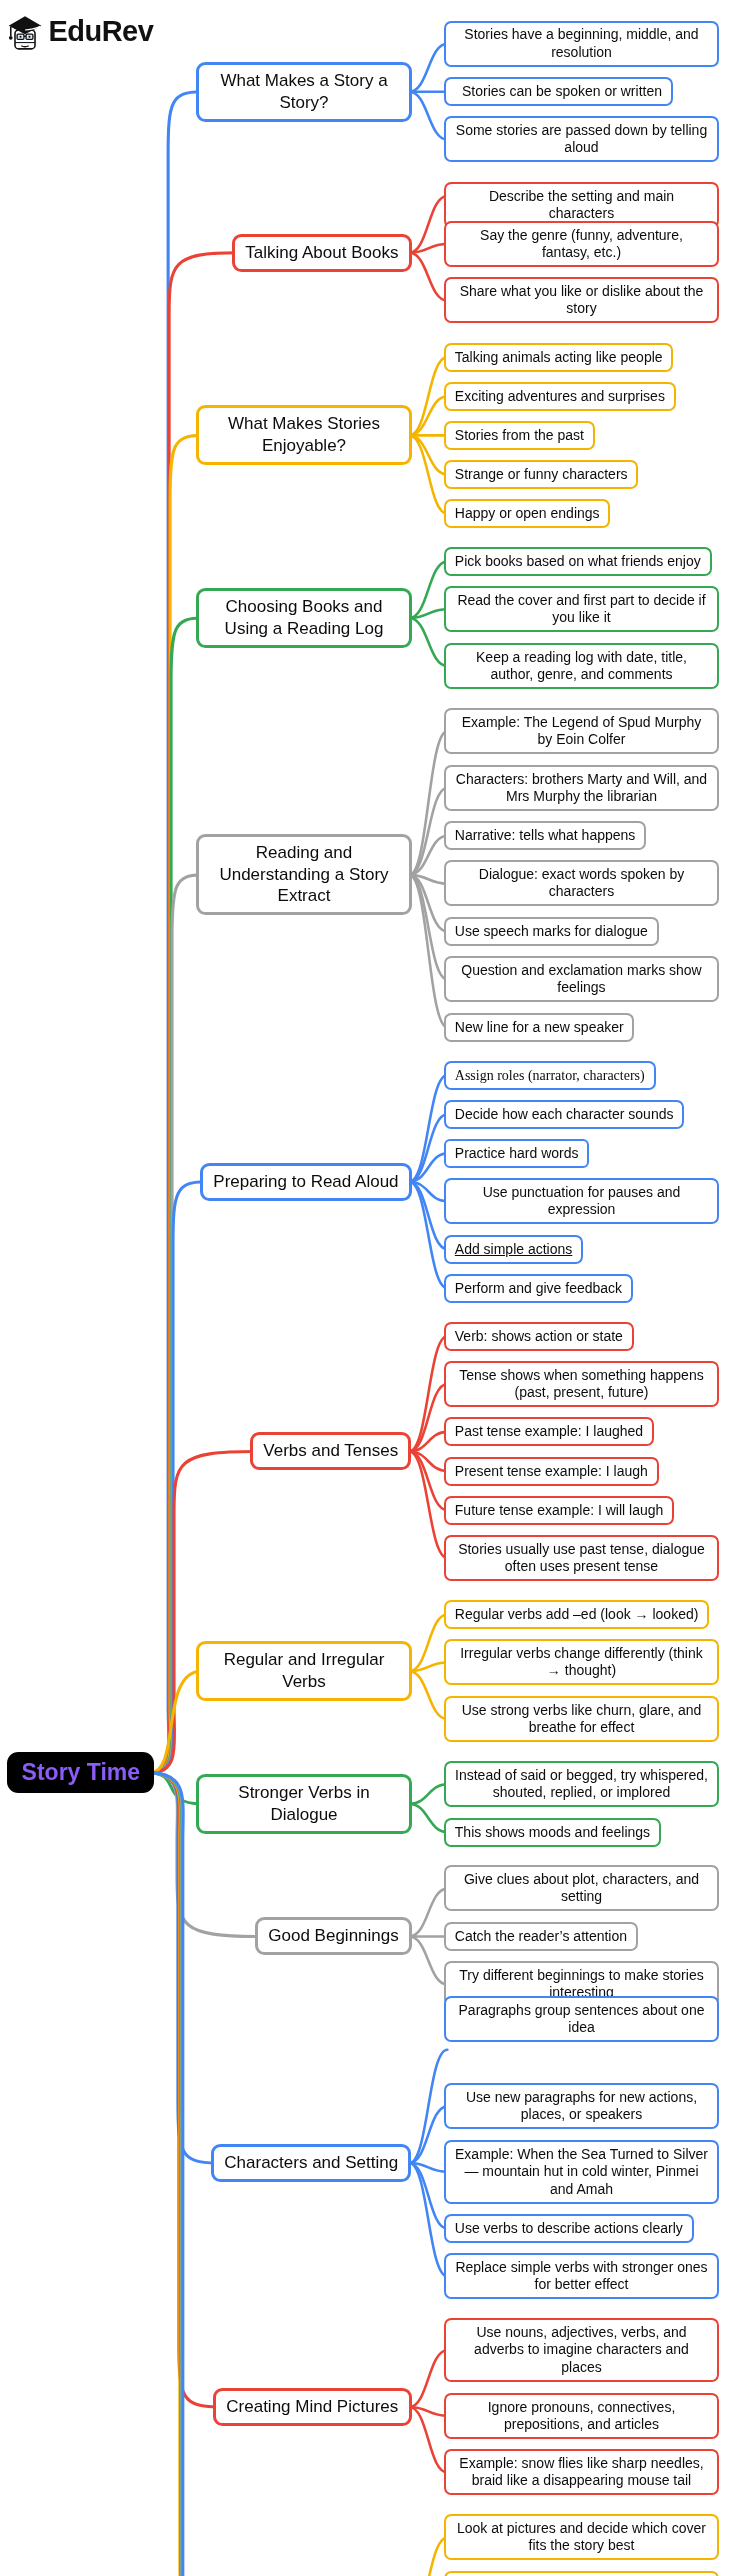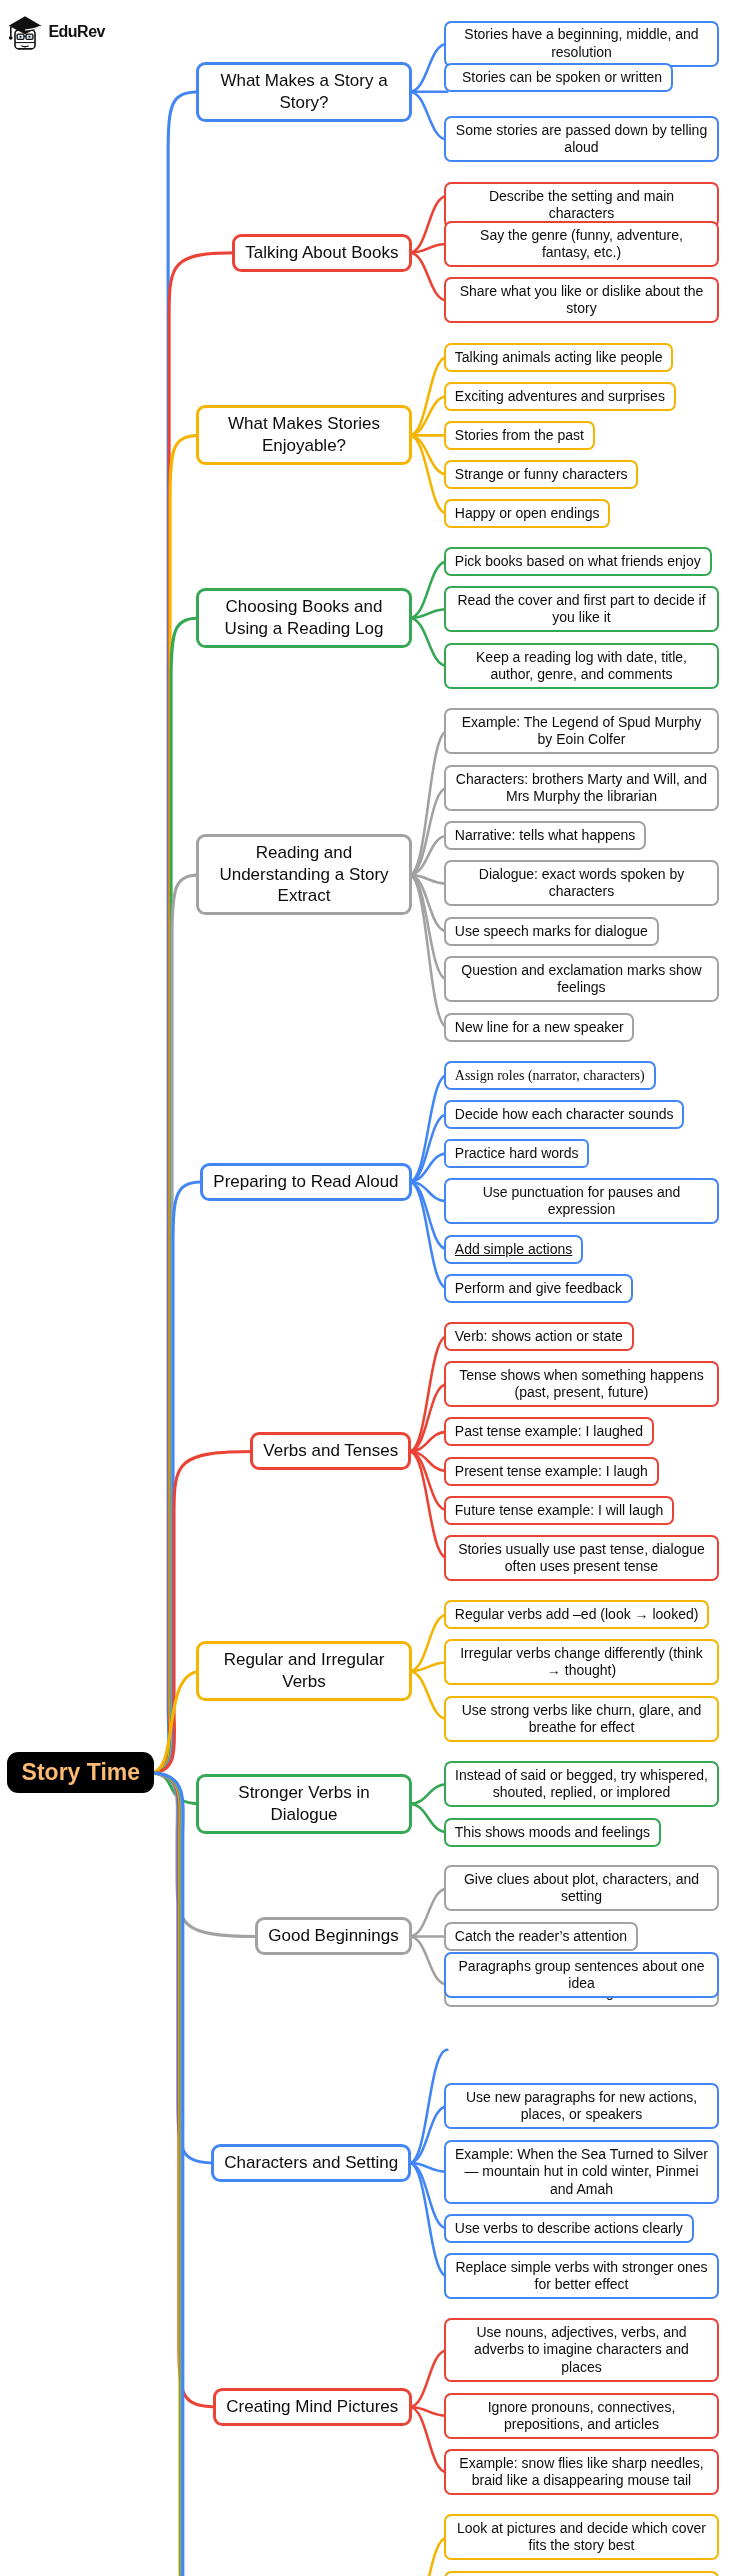--- a/index.html
+++ b/index.html
@@ -1,27 +1,27 @@
 <!DOCTYPE html>
 <html style="font-size:8.2px"><head>
 <meta charset="utf-8">
 <style>
   html,body{margin:0;padding:0;background:#ffffff;}
   .page{position:relative;width:734px;height:3540px;background:#ffffff;overflow:hidden;
         font-family:"Liberation Sans", sans-serif;color:#0c0c0c;}
   #edges{position:absolute;left:0;top:0;z-index:1;}
   #edges path{fill:none;stroke-linecap:round;stroke-linejoin:round;}
   .logo{position:absolute;left:7.2px;top:12.4px;display:flex;align-items:center;gap:5.2px;z-index:5;}
-  .logo-text{font-size:16px;font-weight:bold;letter-spacing:-0.5px;color:#111;}
+  .logo-text{font-size:29px;font-weight:bold;letter-spacing:-0.5px;color:#111;}
   .node{position:absolute;z-index:3;background:#ffffff;text-align:center;box-sizing:border-box;}
   .leaf{border:2.1px solid #888;border-radius:7.2px;font-size:14px;line-height:17.5px;
         padding:3.6px 8.8px;max-width:275px;}
   .branch-label{border:3.1px solid #888;border-radius:9.3px;font-size:17px;line-height:21.6px;
         font-weight:normal;padding:5.2px 10.3px;max-width:216px;z-index:4;}
-  .root{background:#000;color:#fdba74;font-weight:bold;font-size:23px;line-height:27px;
+  .root{background:#000;color:#8b5cf6;font-weight:bold;font-size:23px;line-height:27px;
         padding:7.2px 14.4px;border-radius:11.3px;z-index:6;position:absolute;}
 </style>
 </head>
 <body>
 
 <div class="page">
   <svg id="edges" width="734" height="3540" viewBox="0 0 1424 6871">
       <path d="M 291 3441 C 338 3441 326 3386 326 3311 L 326 298 C 326 198 332 178 390 178" stroke="#4285F4" stroke-width="6"></path>
       <path d="M 794 178 C 831 178 831 85 868 85" stroke="#4285F4" stroke-width="5"></path>
       <path d="M 794 178 C 831 178 831 178 868 178" stroke="#4285F4" stroke-width="5"></path>
@@ -123,21 +123,21 @@
       <path d="M62 27 C56 31 40 34 33 34" stroke="#ffffff" stroke-width="2" fill="none"></path>
       <line x1="6" y1="28" x2="6" y2="46" stroke="#111" stroke-width="3"></line>
       <circle cx="6" cy="49" r="3.5" fill="#111"></circle>
     </svg>
     <span class="logo-text">EduRev</span>
   </div>
 
   <div id="nodes">
       <div class="node branch-label" style="border-color: rgb(66, 133, 244); left: 196px; top: 62px;">What Makes a Story a Story?</div>
       <div class="node leaf" style="border-color: rgb(66, 133, 244); left: 444px; top: 20.6px;">Stories have a beginning, middle, and resolution</div>
-      <div class="node leaf" style="border-color: rgb(66, 133, 244); left: 444px; top: 63px; padding-left: 16px;">Stories can be spoken or written</div>
+      <div class="node leaf" style="border-color: rgb(66, 133, 244); left: 444px; top: 77px; padding-left: 16px;">Stories can be spoken or written</div>
       <div class="node leaf" style="border-color: rgb(66, 133, 244); left: 444px; top: 116px;">Some stories are passed down by telling aloud</div>
       <div class="node branch-label" style="border-color: rgb(234, 67, 53); left: 232px; top: 234px;">Talking About Books</div>
       <div class="node leaf" style="border-color: rgb(234, 67, 53); left: 444px; top: 182px;">Describe the setting and main characters</div>
       <div class="node leaf" style="border-color: rgb(234, 67, 53); left: 444px; top: 221px;">Say the genre (funny, adventure, fantasy, etc.)</div>
       <div class="node leaf" style="border-color: rgb(234, 67, 53); left: 444px; top: 277px;">Share what you like or dislike about the story</div>
       <div class="node branch-label" style="border-color: rgb(244, 180, 0); left: 196px; top: 405px;">What Makes Stories Enjoyable?</div>
       <div class="node leaf" style="border-color: rgb(244, 180, 0); left: 444px; top: 343px;">Talking animals acting like people</div>
       <div class="node leaf" style="border-color: rgb(244, 180, 0); left: 444px; top: 382px;">Exciting adventures and surprises</div>
       <div class="node leaf" style="border-color: rgb(244, 180, 0); left: 444px; top: 421px;">Stories from the past</div>
       <div class="node leaf" style="border-color: rgb(244, 180, 0); left: 444px; top: 460px;">Strange or funny characters</div>
@@ -173,21 +173,21 @@
       <div class="node leaf" style="border-color: rgb(244, 180, 0); left: 444px; top: 1639px;">Irregular verbs change differently (think → thought)</div>
       <div class="node leaf" style="border-color: rgb(244, 180, 0); left: 444px; top: 1696px;">Use strong verbs like churn, glare, and breathe for effect</div>
       <div class="node branch-label" style="border-color: rgb(52, 168, 83); left: 196px; top: 1774px;">Stronger Verbs in Dialogue</div>
       <div class="node leaf" style="border-color: rgb(52, 168, 83); left: 444px; top: 1761px;">Instead of said or begged, try whispered, shouted, replied, or implored</div>
       <div class="node leaf" style="border-color: rgb(52, 168, 83); left: 444px; top: 1818px;">This shows moods and feelings</div>
       <div class="node branch-label" style="border-color: rgb(162, 162, 162); left: 255px; top: 1917px;">Good Beginnings</div>
       <div class="node leaf" style="border-color: rgb(162, 162, 162); left: 444px; top: 1865px;">Give clues about plot, characters, and setting</div>
       <div class="node leaf" style="border-color: rgb(162, 162, 162); left: 444px; top: 1922px;">Catch the reader’s attention</div>
       <div class="node leaf" style="border-color: rgb(162, 162, 162); left: 444px; top: 1961px;">Try different beginnings to make stories interesting</div>
       <div class="node branch-label" style="border-color: rgb(66, 133, 244); left: 211px; top: 2144px;">Characters and Setting</div>
-      <div class="node leaf" style="border-color: rgb(66, 133, 244); left: 444px; top: 1952px;">Paragraphs group sentences about one idea</div>
+      <div class="node leaf" style="border-color: rgb(66, 133, 244); left: 444px; top: 1996px;">Paragraphs group sentences about one idea</div>
       <div class="node leaf" style="border-color: rgb(66, 133, 244); left: 444px; top: 2083px;">Use new paragraphs for new actions, places, or speakers</div>
       <div class="node leaf" style="border-color: rgb(66, 133, 244); left: 444px; top: 2140px;">Example: When the Sea Turned to Silver — mountain hut in cold winter, Pinmei and Amah</div>
       <div class="node leaf" style="border-color: rgb(66, 133, 244); left: 444px; top: 2214px;">Use verbs to describe actions clearly</div>
       <div class="node leaf" style="border-color: rgb(66, 133, 244); left: 444px; top: 2253px;">Replace simple verbs with stronger ones for better effect</div>
       <div class="node branch-label" style="border-color: rgb(234, 67, 53); left: 213px; top: 2388px;">Creating Mind Pictures</div>
       <div class="node leaf" style="border-color: rgb(234, 67, 53); left: 444px; top: 2318px;">Use nouns, adjectives, verbs, and adverbs to imagine characters and places</div>
       <div class="node leaf" style="border-color: rgb(234, 67, 53); left: 444px; top: 2393px;">Ignore pronouns, connectives, prepositions, and articles</div>
       <div class="node leaf" style="border-color: rgb(234, 67, 53); left: 444px; top: 2449px;">Example: snow flies like sharp needles, braid like a disappearing mouse tail</div>
       <div class="node leaf" style="border-color: rgb(244, 180, 0); left: 444px; top: 2514px;">Look at pictures and decide which cover fits the story best</div>
       <div class="node leaf" style="border-color: rgb(244, 180, 0); left: 444px; top: 2571px;">Describe nouns and adjectives about the cover</div>

